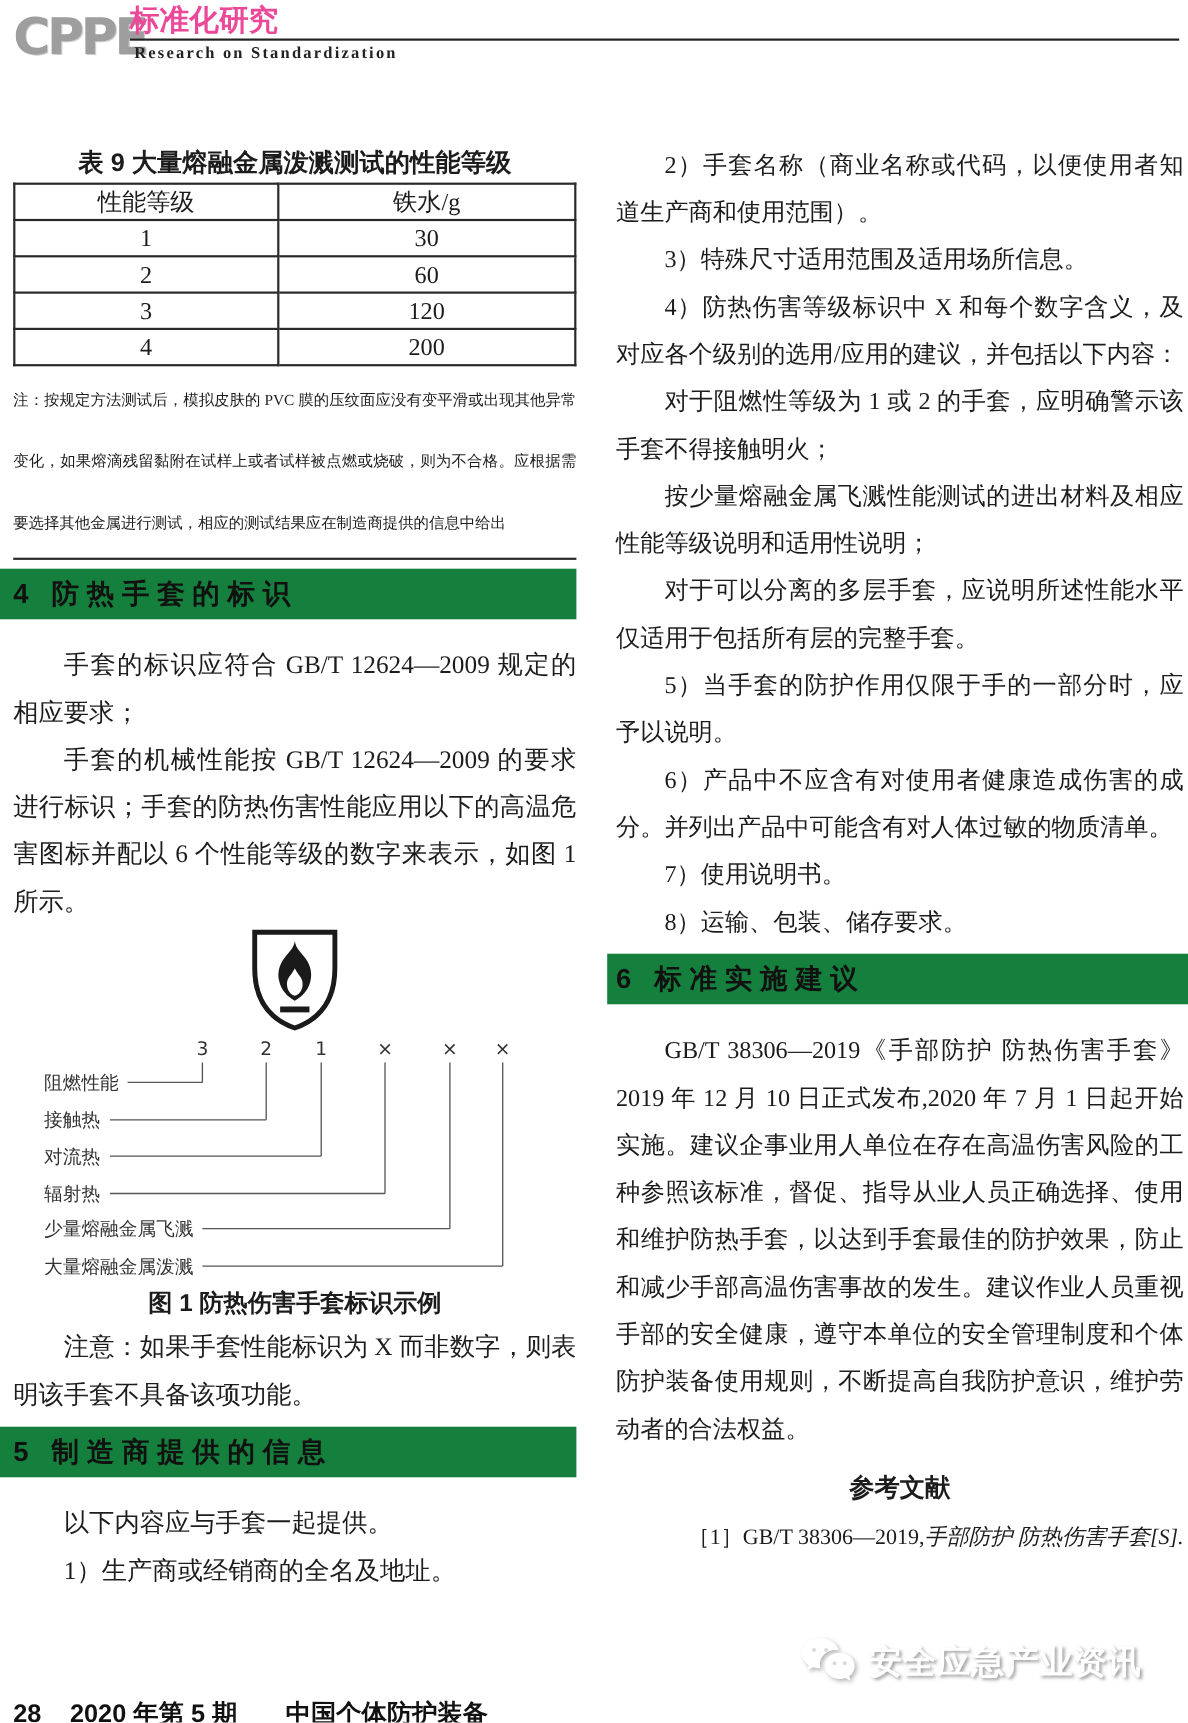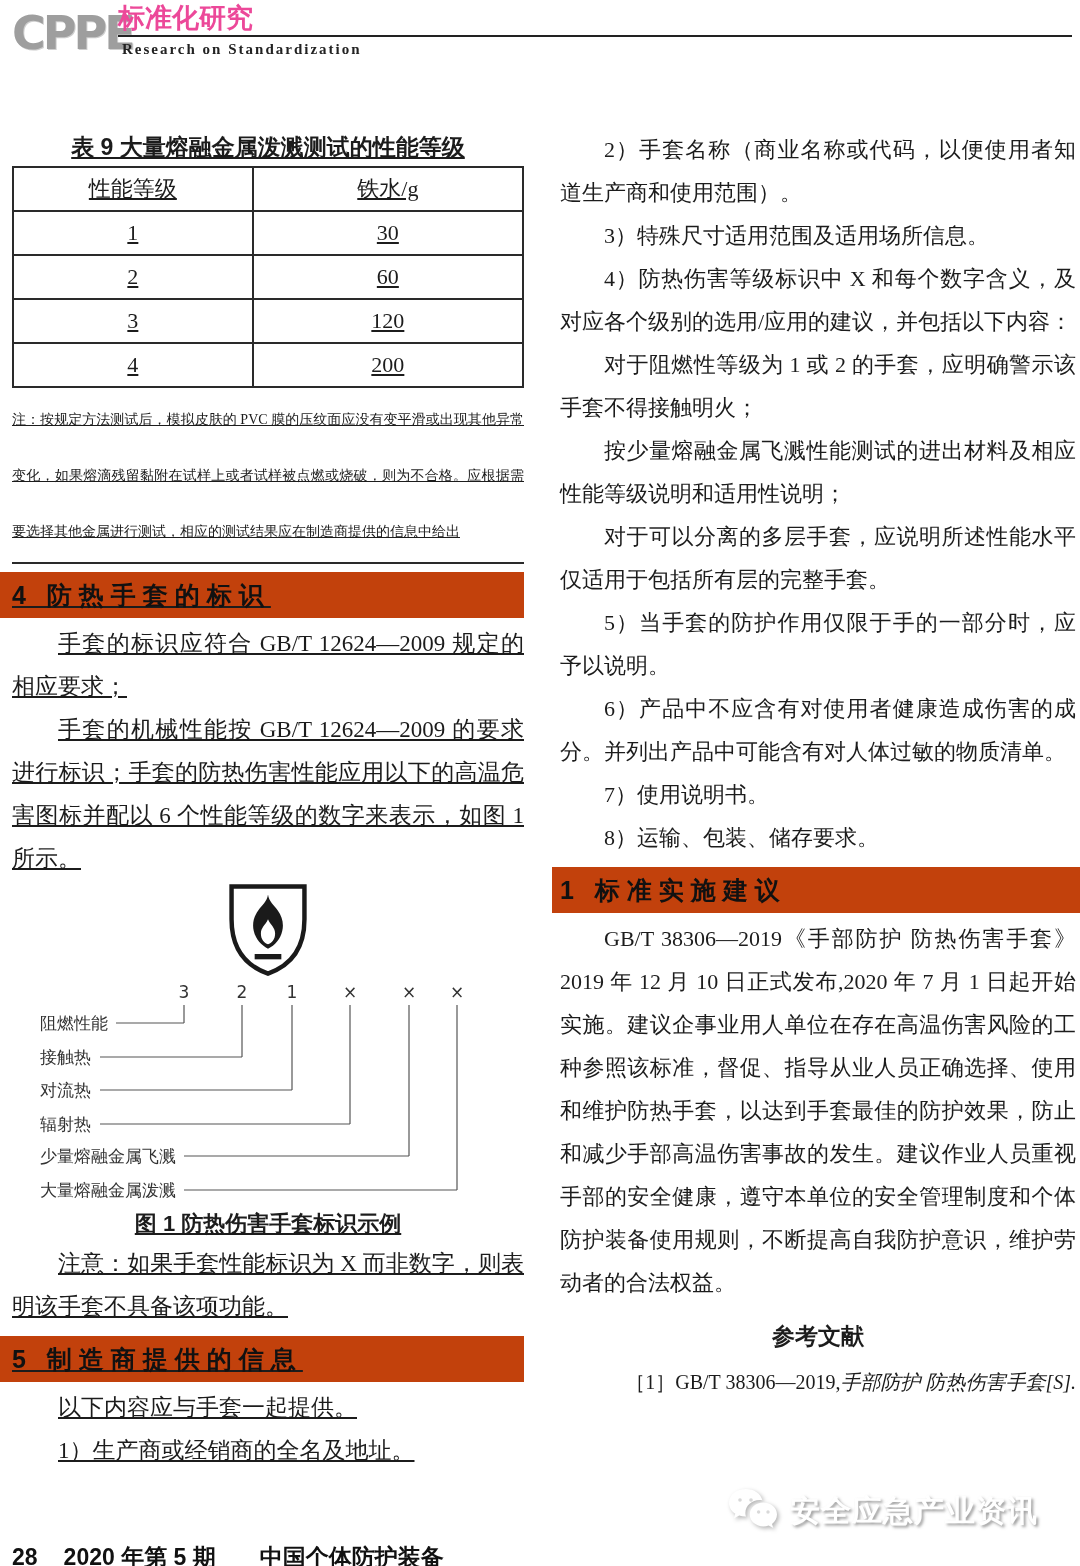--- a/index.html
+++ b/index.html
@@ -14,40 +14,40 @@
     position:absolute; left:0; top:0; width:96px;
     font-family:"DejaVu Sans",sans-serif; font-weight:bold; font-size:46px; line-height:58px;
     letter-spacing:-3px; color:#9e9e9e; text-shadow:1px 1px 0 #cfcfcf;
   }
   .h-title { position:absolute; left:106px; top:-4px; font-family:"Liberation Sans",sans-serif; font-weight:bold; font-size:27px; color:#ec4899; }
   .h-rule  { position:absolute; left:106px; right:8px; top:31px; height:2px; background:#222; }
   .h-sub   { position:absolute; left:110px; top:37px; font-family:"Liberation Serif",serif; font-weight:bold; font-size:15px; letter-spacing:2px; color:#222; }
 
   
   .col { position:absolute; top:128px; text-align:justify; }
-  .col-left  { left:12px;  width:512px; font-size:23px; line-height:43px;text-decoration:underline; }
+  .col-left  { left:12px;  width:512px; font-size:23px; line-height:43px; }
   .col-right { left:560px; width:516px; font-size:22px; line-height:43px; }
   p.body { text-indent:2em; }
 
   
   .tbl-caption {
     font-family:"Liberation Sans",sans-serif; font-weight:bold; font-size:23px;
     text-align:center; line-height:34px; margin:2px 0 2px;
   }
   table.t9 { width:100%; border-collapse:collapse; font-size:22px; }
   table.t9 th, table.t9 td {
-    border:2px solid #2a2a2a; text-align:center; height:44px;
+    border:2px solid #2a2a2a; text-align:center; height:33px;
     font-weight:normal; line-height:1; padding:0;
   }
   table.t9 td.lvl { width:47%; }
   .tbl-note { font-size:14px; line-height:56px; padding:4px 0 2px; border-bottom:2px solid #2a2a2a; }
 
   
   .sec-bar {
-    background:#c2410c; height:46px; line-height:46px; margin:8px 0 4px;
+    background:#15803d; height:46px; line-height:46px; margin:8px 0 20px;
     font-family:"Liberation Sans",sans-serif; font-weight:bold; font-size:25px;
     letter-spacing:7px; color:#111; text-align:left; white-space:nowrap; overflow:hidden;
   }
   .col-left  .sec-bar { margin-left:-12px; padding-left:12px; }
   .col-right .sec-bar { margin-left:-8px;  padding-left:8px; margin-right:-4px; }
 
   
   .fig-icon-wrap { text-align:center; line-height:0; margin-top:2px; }
   svg.shield { width:96px; height:96px; }
   .fig-std { text-align:center; font-size:17px; line-height:24px; letter-spacing:2px; font-family:"Liberation Serif",serif; }
@@ -189,21 +189,21 @@
   <p class="body">3）特殊尺寸适用范围及适用场所信息。</p>
   <p class="body">4）防热伤害等级标识中 X 和每个数字含义，及对应各个级别的选用/应用的建议，并包括以下内容：</p>
   <p class="body">对于阻燃性等级为 1 或 2 的手套，应明确警示该手套不得接触明火；</p>
   <p class="body">按少量熔融金属飞溅性能测试的进出材料及相应性能等级说明和适用性说明；</p>
   <p class="body">对于可以分离的多层手套，应说明所述性能水平仅适用于包括所有层的完整手套。</p>
   <p class="body">5）当手套的防护作用仅限于手的一部分时，应予以说明。</p>
   <p class="body">6）产品中不应含有对使用者健康造成伤害的成分。并列出产品中可能含有对人体过敏的物质清单。</p>
   <p class="body">7）使用说明书。</p>
   <p class="body">8）运输、包装、储存要求。</p>
 
-  <div class="sec-bar">1 标准实施建议</div>
+  <div class="sec-bar">6 标准实施建议</div>
 
   <p class="body">GB/T 38306—2019《手部防护 防热伤害手套》2019 年 12 月 10 日正式发布,2020 年 7 月 1 日起开始实施。建议企事业用人单位在存在高温伤害风险的工种参照该标准，督促、指导从业人员正确选择、使用和维护防热手套，以达到手套最佳的防护效果，防止和减少手部高温伤害事故的发生。建议作业人员重视手部的安全健康，遵守本单位的安全管理制度和个体防护装备使用规则，不断提高自我防护意识，维护劳动者的合法权益。</p>
 
   <div class="ref-heading">参考文献</div>
 
   <div class="ref-item">
     <span>［1］GB/T 38306—2019,</span><span class="cn">手部防护 防热伤害手套[S].</span>
   </div>
 </div>
 

